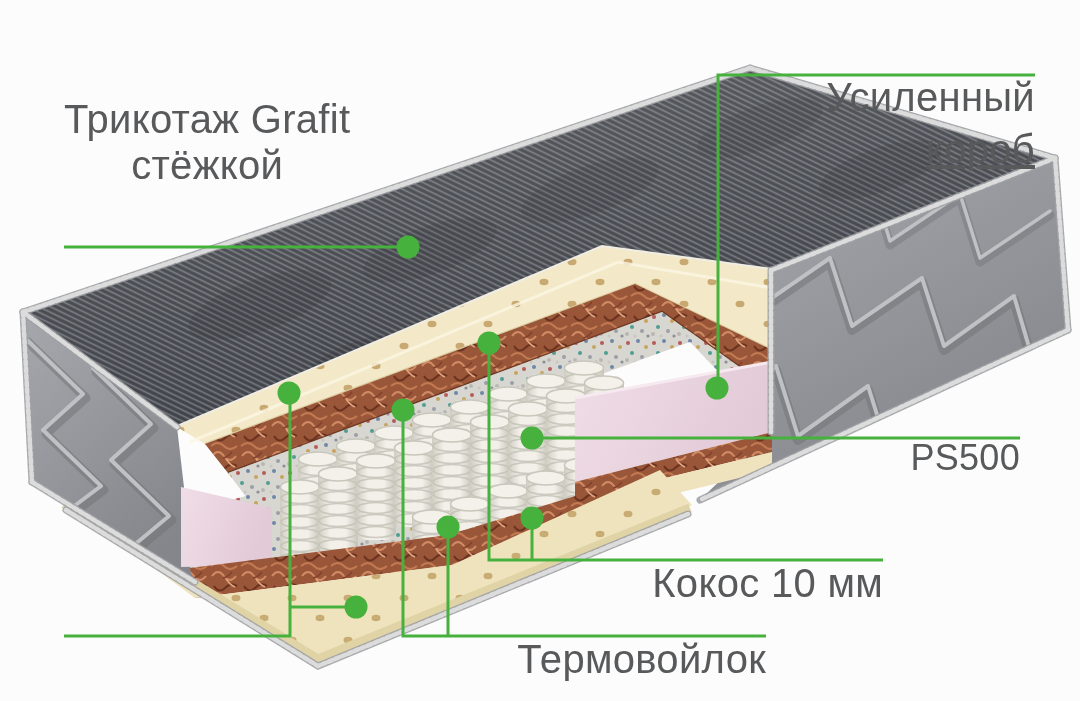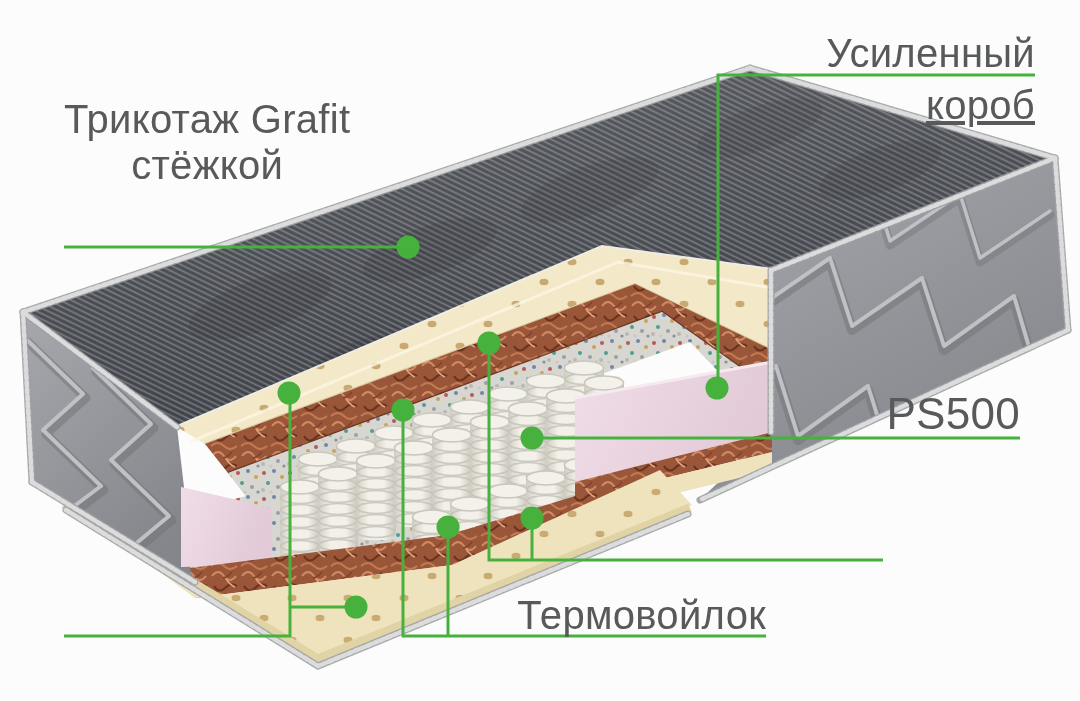--- a/index.html
+++ b/index.html
@@ -13,23 +13,23 @@
   #illustration{position:absolute;left:0;top:0;width:1080px;height:701px;}
   .lbl{
     position:absolute;
     color:#58595b;
     font-size:40px;
     line-height:46px;
     letter-spacing:.3px;
     white-space:nowrap;
     text-align:center;
   }
-  .lbl.right{text-align:right;}
+  .lbl.right{text-align:right;margin-top:44px;}
   .lbl .ln{display:block;}
-  #lbl-ps500-title{font-size:44px;line-height:44px;}
+  #lbl-ps500-title{font-size:36px;line-height:44px;}
 </style>
 </head>
 <body>
 
 <div id="stage">
 
   <svg id="illustration" viewBox="0 0 1080 701" xmlns="http://www.w3.org/2000/svg">
     <defs>
       <pattern id="knit" width="5" height="5" patternUnits="userSpaceOnUse" patternTransform="rotate(116)">
         <rect width="5" height="5" fill="#4c4f55"></rect>
@@ -255,17 +255,18 @@
   <div class="lbl" style="left:64px;top:96px;">
     <span class="ln">Трикотаж Grafit</span>
     <span class="ln">стёжкой</span>
   </div>
 
   <div class="lbl right" style="right:45px;top:30px;">Усиленный</div>
   <div class="lbl right" style="right:45px;top:82px;text-decoration:underline;">короб</div>
 
   <div class="lbl right" id="lbl-ps500-title" style="right:60px;top:392px;">PS500</div>
 
+  <div class="lbl right" style="right:197px;top:516px;">Кокос 10 мм</div>
 
   <div class="lbl right" style="right:314px;top:592px;">Термовойлок</div>
 
 
 </div>
 
 </body></html>

